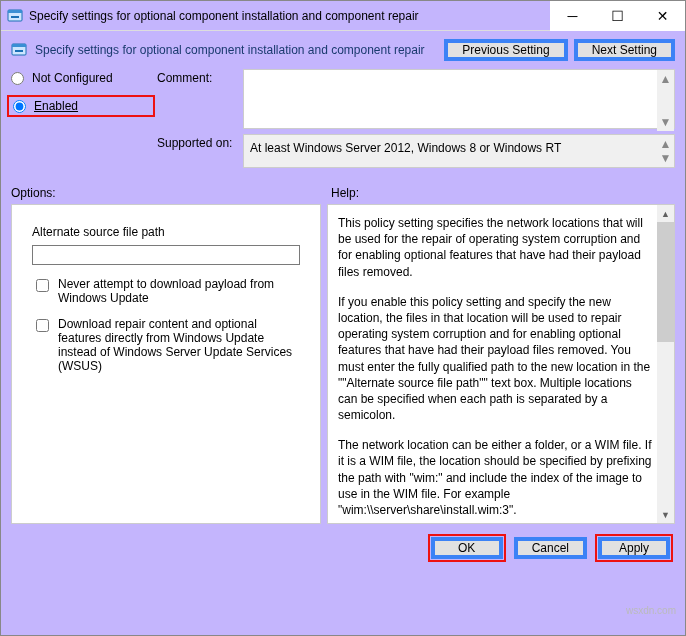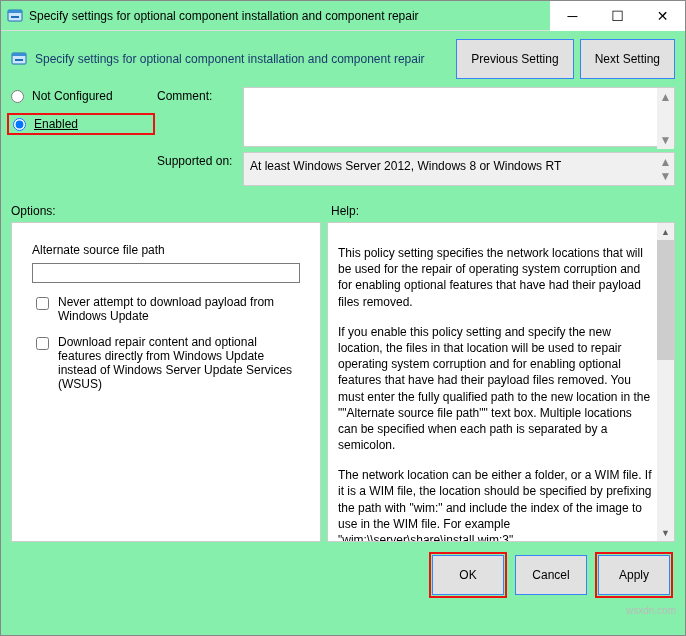--- a/index.html
+++ b/index.html
@@ -1,28 +1,28 @@
 <!DOCTYPE html>
 <html><head>
 <meta charset="utf-8">
 <style>
 * { box-sizing: border-box; font-family: "Segoe UI", Tahoma, sans-serif; font-size: 12px; }
 body { margin: 0; background: #fff; color: #000; }
-.window { width: 686px; height: 636px; border: 1px solid #888; display: flex; flex-direction: column; background: #86efac; }
+.window { width: 686px; height: 636px; border: 1px solid #888; display: flex; flex-direction: column; background: #c4b5fd; }
 .titlebar { display: flex; align-items: center; height: 30px; padding: 0 0 0 6px; border-bottom: 1px solid #ddd; }
 .titlebar .icon { width: 16px; height: 16px; margin-right: 6px; display: flex; align-items: center; justify-content: center; }
 .titlebar .title { flex: 1; font-size: 12px; }
 .titlebar .ctl { width: 45px; height: 30px; display: flex; align-items: center; justify-content: center; font-size: 14px; font-family: Arial; background: #fff; }
 
 .header { display: flex; align-items: center; padding: 8px 10px; }
 .header .icon { width: 16px; height: 16px; margin-right: 8px; }
 .header .subtitle { flex: 1; color: #1a3a6e; font-size: 12px; }
 .header .btn { margin-left: 6px; }
 
-.btn { border: 1px solid #3b82f6; background: #e1e1e1; padding: 12px 14px; font-size: 12px; min-width: 72px; cursor: pointer; }
+.btn { border: 4px solid #3b82f6; background: #e1e1e1; padding: 0 14px; font-size: 12px; min-width: 72px; cursor: pointer; }
 
 .top-grid { display: grid; grid-template-columns: 140px 80px 1fr; gap: 2px 6px; padding: 0 10px 8px 10px; }
 .radio-col { grid-column: 1; display: flex; flex-direction: column; gap: 12px; padding-top: 2px; }
 .radio-item { display: flex; align-items: center; gap: 4px; }
 .radio-item input { margin: 0 4px 0 0; }
 .hl-red { border: 2px solid #e11; padding: 2px 4px; margin: -2px -4px; text-decoration: underline; }
 .lbl-right { text-align: left; padding-top: 2px; }
 .comment-box { width: 100%; height: 60px; border: 1px solid #ccc; background: #fff; resize: none; padding: 4px; }
 .supported-box { width: 100%; height: 34px; border: 1px solid #ccc; background: #f0f0f0; padding: 6px; overflow: hidden; position: relative; }
 .supported-box .sbtext { flex: 1; }
@@ -34,21 +34,21 @@
 
 .panels { display: flex; gap: 6px; padding: 0 10px; height: 320px; }
 .options-panel { width: 310px; border: 1px solid #ccc; padding: 20px; background: #fff; overflow: auto; }
 .options-panel .optlabel { margin-bottom: 6px; }
 .path-input { width: 100%; border: 1px solid #7a7a7a; height: 20px; padding: 2px; margin-bottom: 12px; }
 .cb-row { display: flex; align-items: flex-start; gap: 6px; margin-bottom: 12px; }
 .cb-row input { margin-top: 2px; }
 
 .help-panel { flex: 1; border: 1px solid #ccc; background: #fff; position: relative; display: flex; }
 .help-content { flex: 1; padding: 10px 4px 10px 10px; overflow: hidden; line-height: 1.35; }
-.help-content p { margin: 12px 0 14px 0; }
+.help-content p { margin: 0 0 14px 0; }
 .scrollbar { width: 17px; background: #f0f0f0; display: flex; flex-direction: column; align-items: center; }
 .scrollbar .arrow { height: 17px; display: flex; align-items: center; justify-content: center; color: #606060; font-size: 9px; width: 100%; }
 .scrollbar .track { flex: 1; width: 100%; position: relative; }
 .scrollbar .thumb { position: absolute; top: 0; width: 100%; height: 120px; background: #cdcdcd; }
 
 .footer { display: flex; justify-content: flex-end; align-items: center; gap: 8px; padding: 10px 12px; }
 .footer .hl-red { padding: 1px; margin: 0; }
 .footer .hl-red .btn, .footer > .btn { min-width: 72px; }
 
 .watermark { position: absolute; right: 10px; bottom: 20px; font-size: 10px; color: #bbb; pointer-events: none; }

